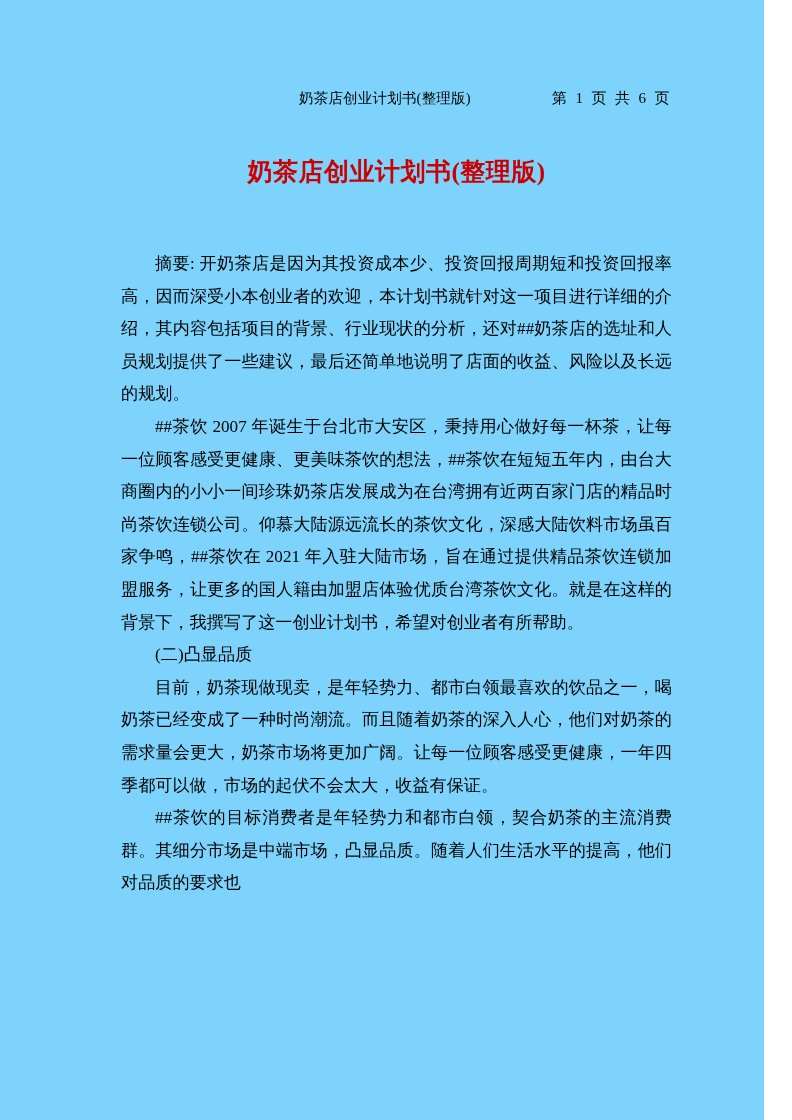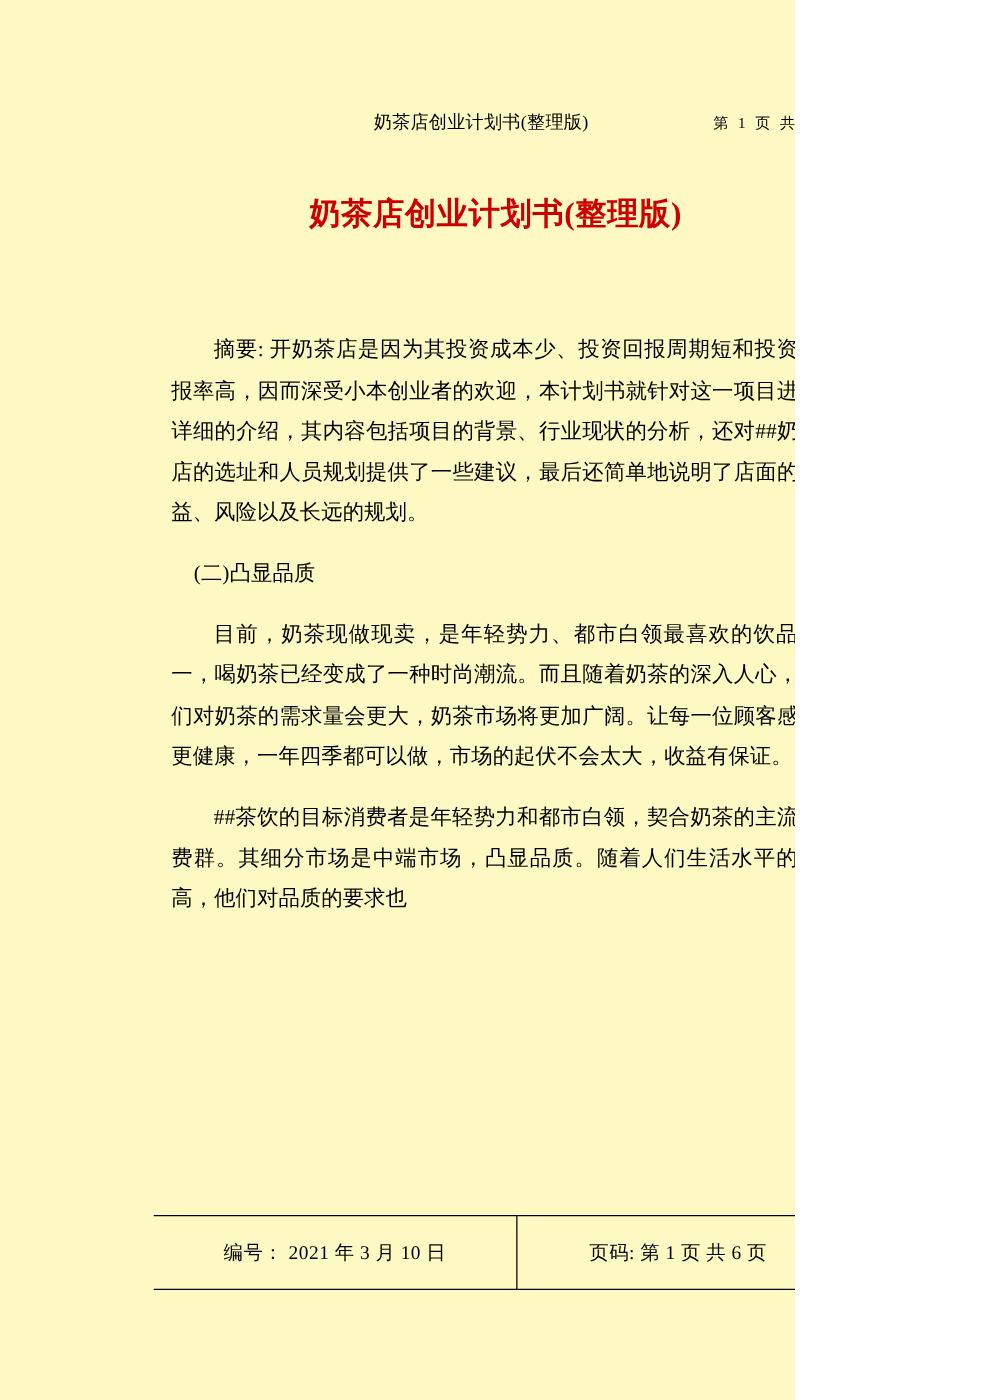--- a/index.html
+++ b/index.html
@@ -6,23 +6,23 @@
     margin: 0;
     padding: 0;
     background: #ffffff;
   }
   body {
     font-family: "Liberation Serif", "DejaVu Serif", serif;
     color: #000000;
   }
   .page {
     position: relative;
-    width: 636px;
+    width: 764px;
     height: 1120px;
-    background: #fef9c3;
+    background: #7dd3fc;
     overflow: hidden;
     box-sizing: border-box;
   }
 
   
   .doc-header {
     position: absolute;
     left: 121px;
     top: 88px;
     width: 551px;
@@ -31,21 +31,21 @@
     align-items: baseline;
   }
   .doc-header .hdr-title {
     font-size: 14.5px;
     line-height: 20px;
     letter-spacing: 0.2px;
     white-space: nowrap;
     margin-left: 178px;
   }
   .doc-header .hdr-page {
-    font-size: 12px;
+    font-size: 15px;
     line-height: 20px;
     white-space: nowrap;
     margin-left: auto;
     letter-spacing: 2.4px;
     text-align: center;
   }
 
   
   .doc-title {
     position: absolute;
@@ -62,21 +62,21 @@
   }
 
   
   .body-area {
     position: absolute;
     left: 121px;
     top: 248px;
     width: 551px;
   }
   p.para {
-    margin: 16px;
+    margin: 0;
     font-size: 17.1px;
     line-height: 32.6px;
     text-align: justify;
     text-justify: inter-ideograph;
     text-indent: 34px;
     letter-spacing: 0.05px;
     word-break: break-all;
   }
   p.heading {
     margin: 0;
@@ -122,27 +122,20 @@
 
   <div class="doc-header">
     <span class="hdr-title">奶茶店创业计划书(整理版)</span>
     <span class="hdr-page">第 1 页 共 6 页</span>
   </div>
 
   <div class="doc-title">奶茶店创业计划书(整理版)</div>
 
   <div class="body-area">
     <p class="para">摘要: 开奶茶店是因为其投资成本少、投资回报周期短和投资回报率高，因而深受小本创业者的欢迎，本计划书就针对这一项目进行详细的介绍，其内容包括项目的背景、行业现状的分析，还对##奶茶店的选址和人员规划提供了一些建议，最后还简单地说明了店面的收益、风险以及长远的规划。</p>
+    <p class="para">##茶饮 2007 年诞生于台北市大安区，秉持用心做好每一杯茶，让每一位顾客感受更健康、更美味茶饮的想法，##茶饮在短短五年内，由台大商圈内的小小一间珍珠奶茶店发展成为在台湾拥有近两百家门店的精品时尚茶饮连锁公司。仰慕大陆源远流长的茶饮文化，深感大陆饮料市场虽百家争鸣，##茶饮在 2021 年入驻大陆市场，旨在通过提供精品茶饮连锁加盟服务，让更多的国人籍由加盟店体验优质台湾茶饮文化。就是在这样的背景下，我撰写了这一创业计划书，希望对创业者有所帮助。</p>
     <p class="heading">(二)凸显品质</p>
     <p class="para">目前，奶茶现做现卖，是年轻势力、都市白领最喜欢的饮品之一，喝奶茶已经变成了一种时尚潮流。而且随着奶茶的深入人心，他们对奶茶的需求量会更大，奶茶市场将更加广阔。让每一位顾客感受更健康，一年四季都可以做，市场的起伏不会太大，收益有保证。</p>
     <p class="para">##茶饮的目标消费者是年轻势力和都市白领，契合奶茶的主流消费群。其细分市场是中端市场，凸显品质。随着人们生活水平的提高，他们对品质的要求也</p>
   </div>
 
-  <table class="footer-table">
-    <tbody>
-        <tr>
-      <td class="cell-left">编号： 2021 年 3 月 10 日</td>
-      <td class="cell-right">页码: 第 1 页 共 6 页</td>
-    </tr>
-  </tbody>
-    </table>
 
 </div>
 
 </body></html>

